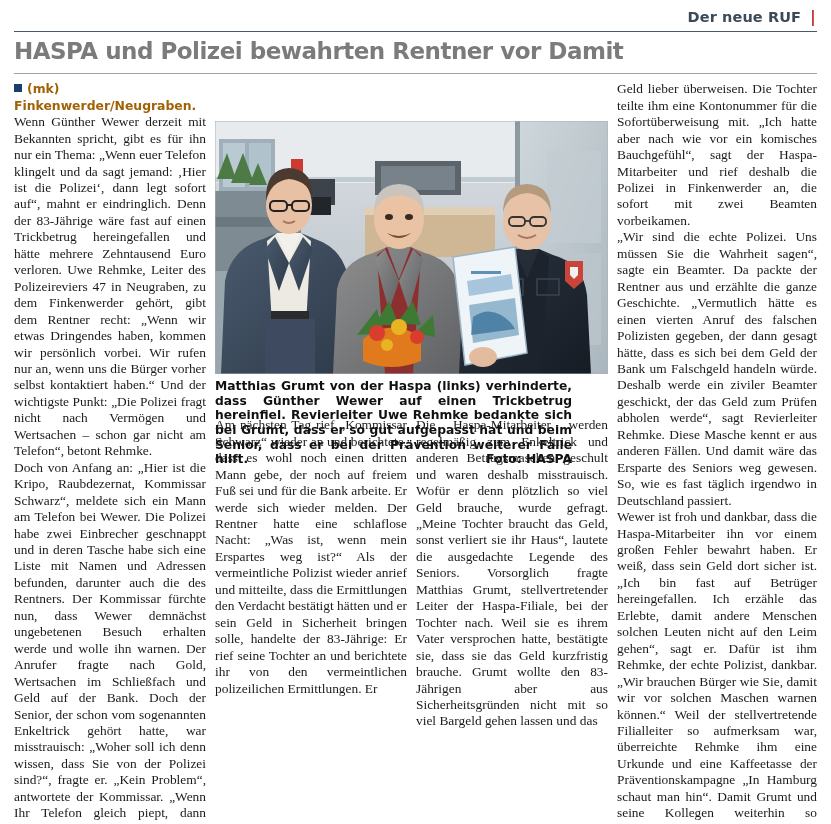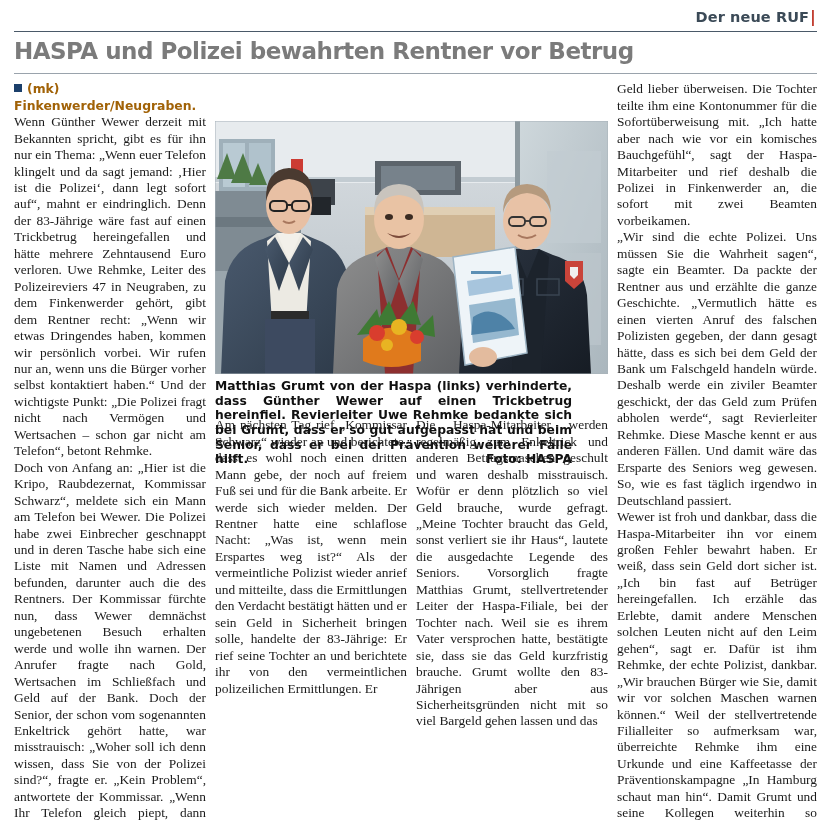--- a/index.html
+++ b/index.html
@@ -20,20 +20,21 @@
     height: 824px;
     box-sizing: border-box;
     padding: 0 14px;
   }
 
   
   .masthead {
     display: flex;
     justify-content: flex-end;
     align-items: baseline;
+    gap: 8px;
     padding-top: 7px;
     padding-bottom: 5px;
     font-family: "DejaVu Sans", sans-serif;
     font-size: 14.5px;
     font-weight: 600;
     color: #3b4a57;
     letter-spacing: .1px;
   }
   .masthead .sep {
     color: #c0392b;
@@ -147,21 +148,21 @@
 <body>
 
 <div class="page">
 
   <div class="masthead">
     <span>Der neue RUF</span>
     <span class="sep">|</span>
   </div>
   <div class="rule-top"></div>
 
-  <h2 class="subheadline">HASPA und Polizei bewahrten Rentner vor Betrug</h2>
+  <h2 class="subheadline">HASPA und Polizei bewahrten Rentner vor Damit</h2>
   <div class="rule-under-head"></div>
 
   <div class="body-area">
 
     <div class="col col-1">
       <p><span class="kicker-square"></span><span class="dateline">(mk)</span> <span class="dateline">Finkenwerder/Neugraben.</span> <span>Wenn Günther Wewer derzeit mit Bekannten spricht, gibt es für ihn nur ein Thema: „Wenn euer Telefon klingelt und da sagt jemand: ‚Hier ist die Polizei‘, dann legt sofort auf“, mahnt er eindringlich. Denn der 83-Jährige wäre fast auf einen Trickbetrug hereingefallen und hätte mehrere Zehntausend Euro verloren. Uwe Rehmke, Leiter des Polizeireviers 47 in Neugraben, zu dem Finkenwerder gehört, gibt dem Rentner recht: „Wenn wir etwas Dringendes haben, kommen wir persönlich vorbei. Wir rufen nur an, wenn uns die Bürger vorher selbst kontaktiert haben.“ Und der wichtigste Punkt: „Die Polizei fragt nicht nach Vermögen und Wertsachen – schon gar nicht am Telefon“, betont Rehmke.</span></p>
       <p>Doch von Anfang an: „Hier ist die Kripo, Raubdezernat, Kommissar Schwarz“, meldete sich ein Mann am Telefon bei Wewer. Die Polizei habe zwei Einbrecher geschnappt und in deren Tasche habe sich eine Liste mit Namen und Adressen befunden, darunter auch die des Rentners. Der Kommissar fürchte nun, dass Wewer demnächst ungebetenen Besuch erhalten werde und wolle ihn warnen. Der Anrufer fragte nach Gold, Wertsachen im Schließfach und Geld auf der Bank. Doch der Senior, der schon vom sogenannten Enkeltrick gehört hatte, war misstrauisch: „Woher soll ich denn wissen, dass Sie von der Polizei sind?“, fragte er. „Kein Problem“, antwortete der Kommissar. „Wenn Ihr Telefon gleich piept, dann wählen Sie die 110. Dann sind sie bei der Polizei, das wissen Sie ja. Dort fragen Sie dann nach mir.“ Dass es sich dabei um ei-</p>
     </div>
 
     <div class="photo-block">

